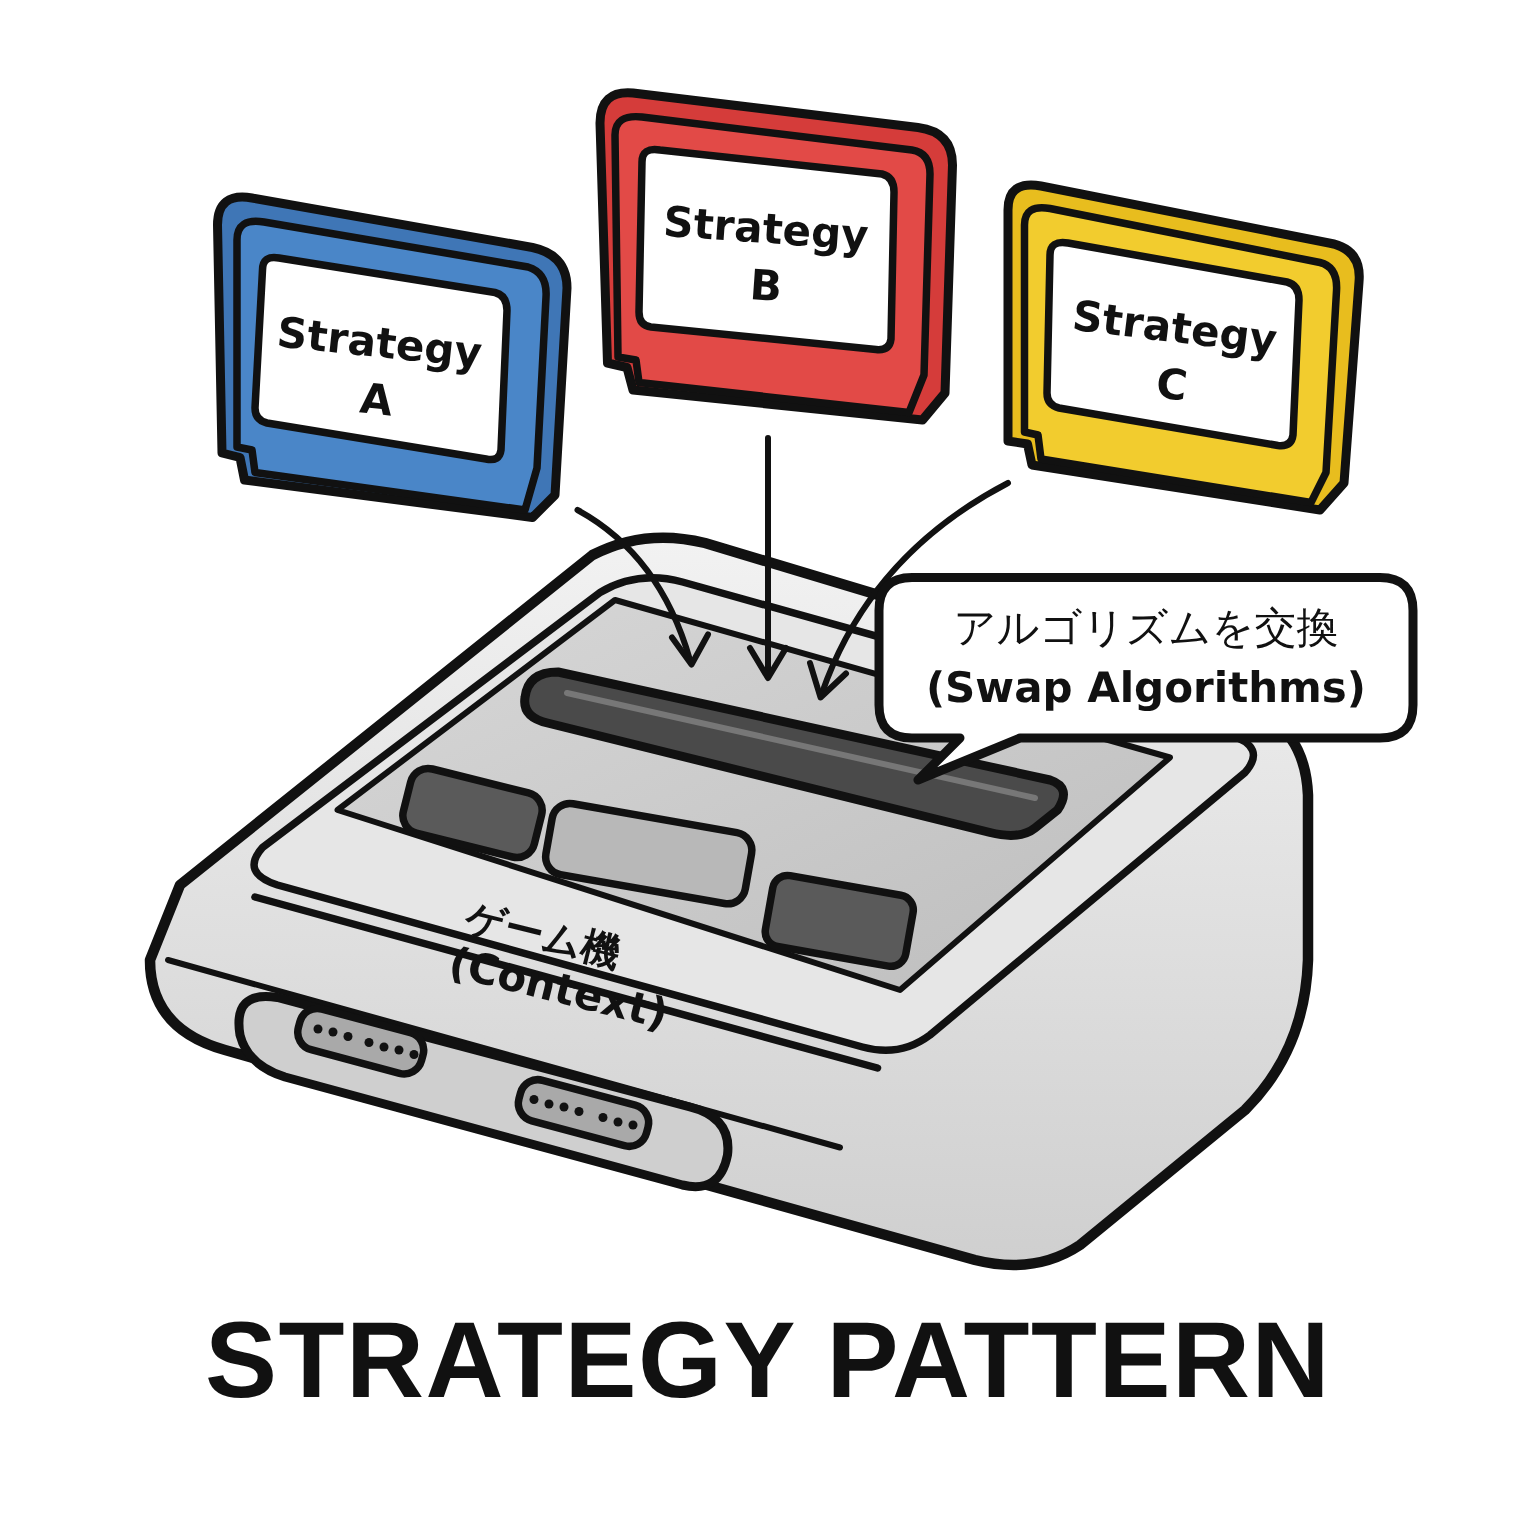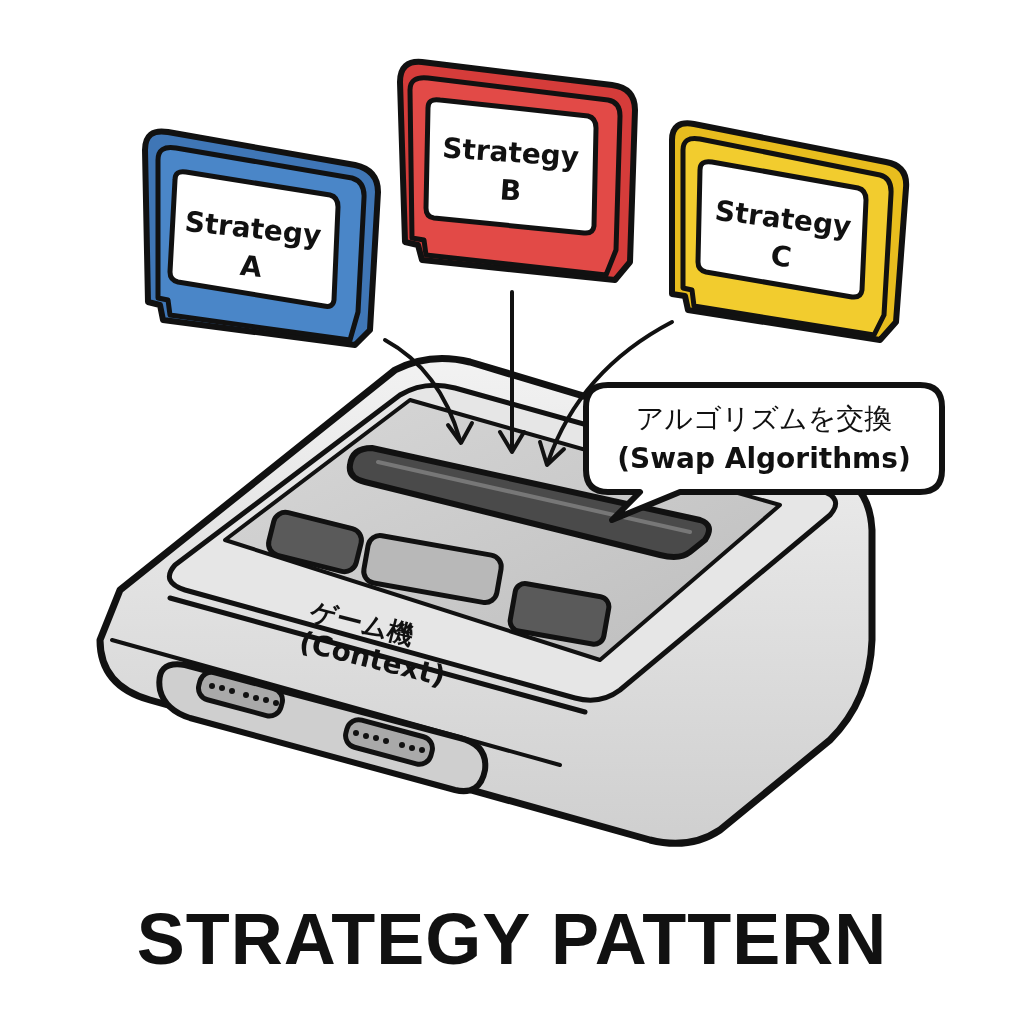--- a/index.html
+++ b/index.html
@@ -1,19 +1,19 @@
 <!DOCTYPE html>
 <html><head>
 <meta charset="utf-8">
 <style>
   html,body{margin:0;padding:0;background:#ffffff;}
   body{width:1024px;height:1024px;position:relative;overflow:hidden;font-family:"DejaVu Sans","Liberation Sans",sans-serif;}
   svg{position:absolute;left:0;top:0;}
   .lbl{font-family:"DejaVu Sans","Liberation Sans",sans-serif;font-weight:bold;fill:#111;}
-  .title{position:absolute;left:0;top:866px;width:1024px;text-align:center;font-family:"Liberation Sans","DejaVu Sans",sans-serif;font-weight:bold;font-size:72px;letter-spacing:1px;color:#111;margin-top:32px;}
+  .title{position:absolute;left:0;top:866px;width:1024px;text-align:center;font-family:"Liberation Sans","DejaVu Sans",sans-serif;font-weight:bold;font-size:72px;letter-spacing:1px;color:#111;}
 </style>
 </head>
 <body>
 
 <svg width="1024" height="1024" viewBox="0 0 1024 1024">
   <defs>
     <linearGradient id="gBody" x1="0" y1="0" x2="0" y2="1">
       <stop offset="0" stop-color="#f2f2f2"></stop>
         <stop offset="1" stop-color="#cfcfcf"></stop>
     </linearGradient>

